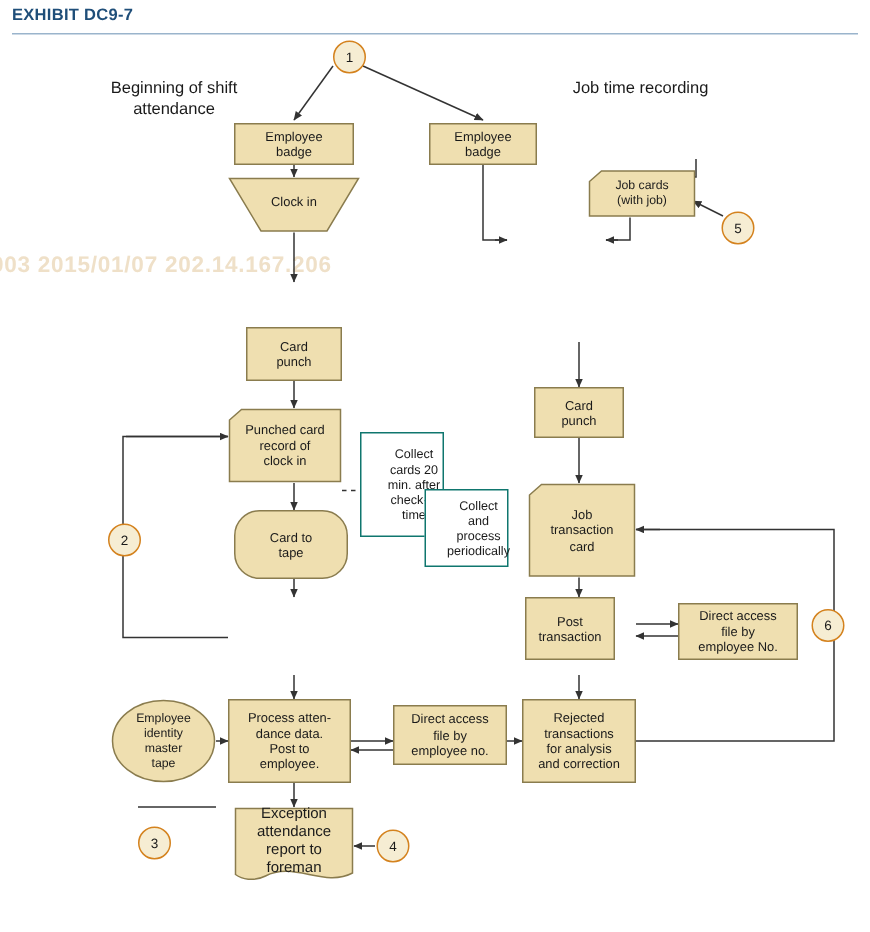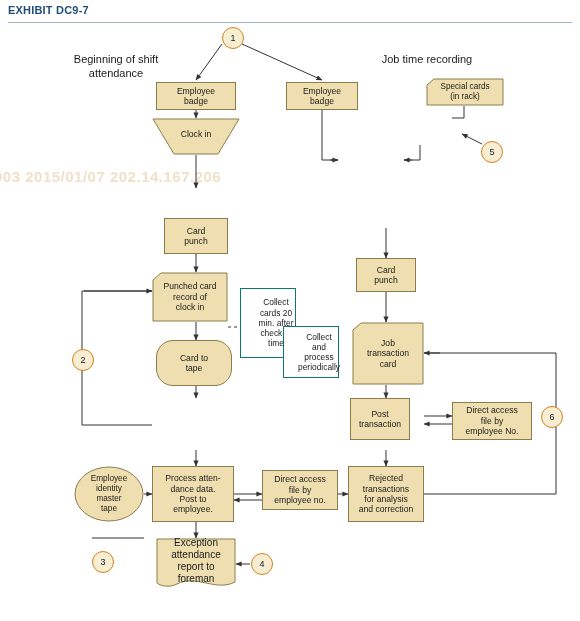--- a/index.html
+++ b/index.html
@@ -260,28 +260,28 @@
     </svg>
     <div class="shape-text" style="white-space:pre-line; padding-bottom:6px; font-size:10px;">Exception
 attendance
 report to
 foreman</div>
   </div>
 
   <div class="node box" style="left:286px; top:82px; width:72px; height:28px; white-space:pre-line;">Employee
 badge</div>
 
-  <div class="shape" style="left:426px; top:78px; width:78px; height:28px;">
-    <svg width="78" height="28" viewBox="0 0 78 28">
-      <polygon points="1,7 8,1 77,1 77,27 1,27" fill="#efdfb0" stroke="#8a7c4e" stroke-width="1"></polygon>
-    </svg>
-    <div class="shape-text" style="white-space:pre-line; font-size:8.2px;">Special cards
-(in rack)</div>
-  </div>
-
+
+  <div class="shape" style="left:392px; top:113px; width:72px; height:32px;">
+    <svg width="72" height="32" viewBox="0 0 72 32">
+      <polygon points="1,8 9,1 71,1 71,31 1,31" fill="#efdfb0" stroke="#8a7c4e" stroke-width="1"></polygon>
+    </svg>
+    <div class="shape-text" style="white-space:pre-line; font-size:8.2px;">Job cards
+(with job)</div>
+  </div>
 
 
   <div class="node box" style="left:356px; top:258px; width:60px; height:34px; white-space:pre-line;">Card
 punch</div>
 
   <div class="shape" style="left:352px; top:322px; width:72px; height:63px;">
     <svg width="72" height="63" viewBox="0 0 72 63">
       <polygon points="1,8 9,1 71,1 71,62 1,62" fill="#efdfb0" stroke="#8a7c4e" stroke-width="1"></polygon>
     </svg>
     <div class="shape-text" style="white-space:pre-line;">Job

